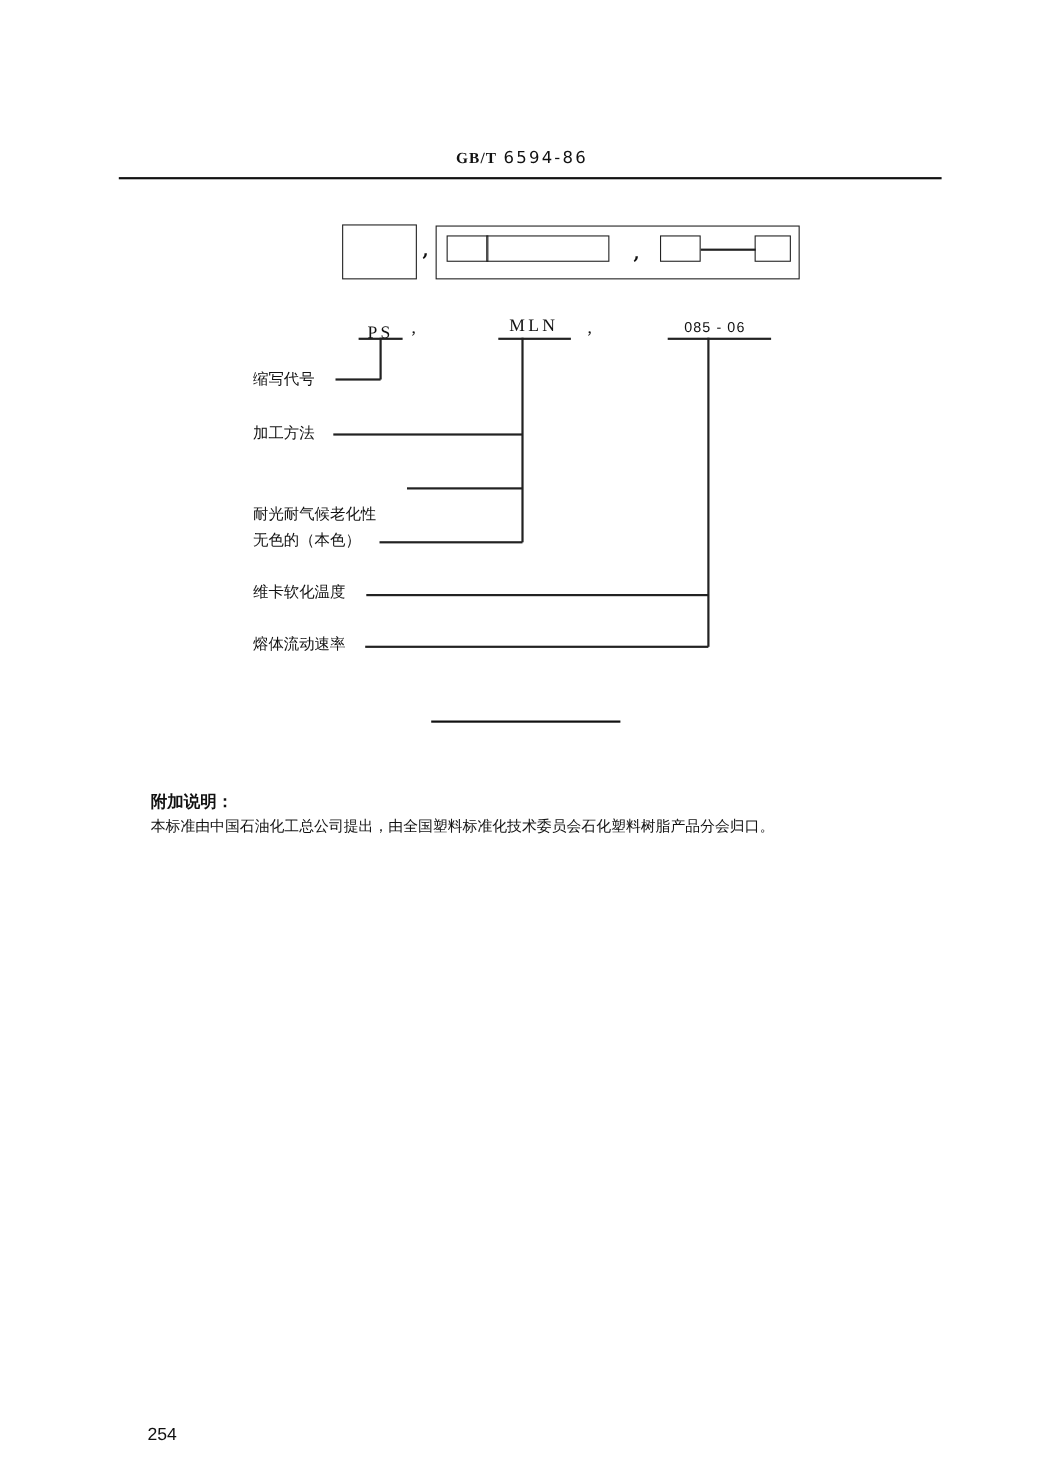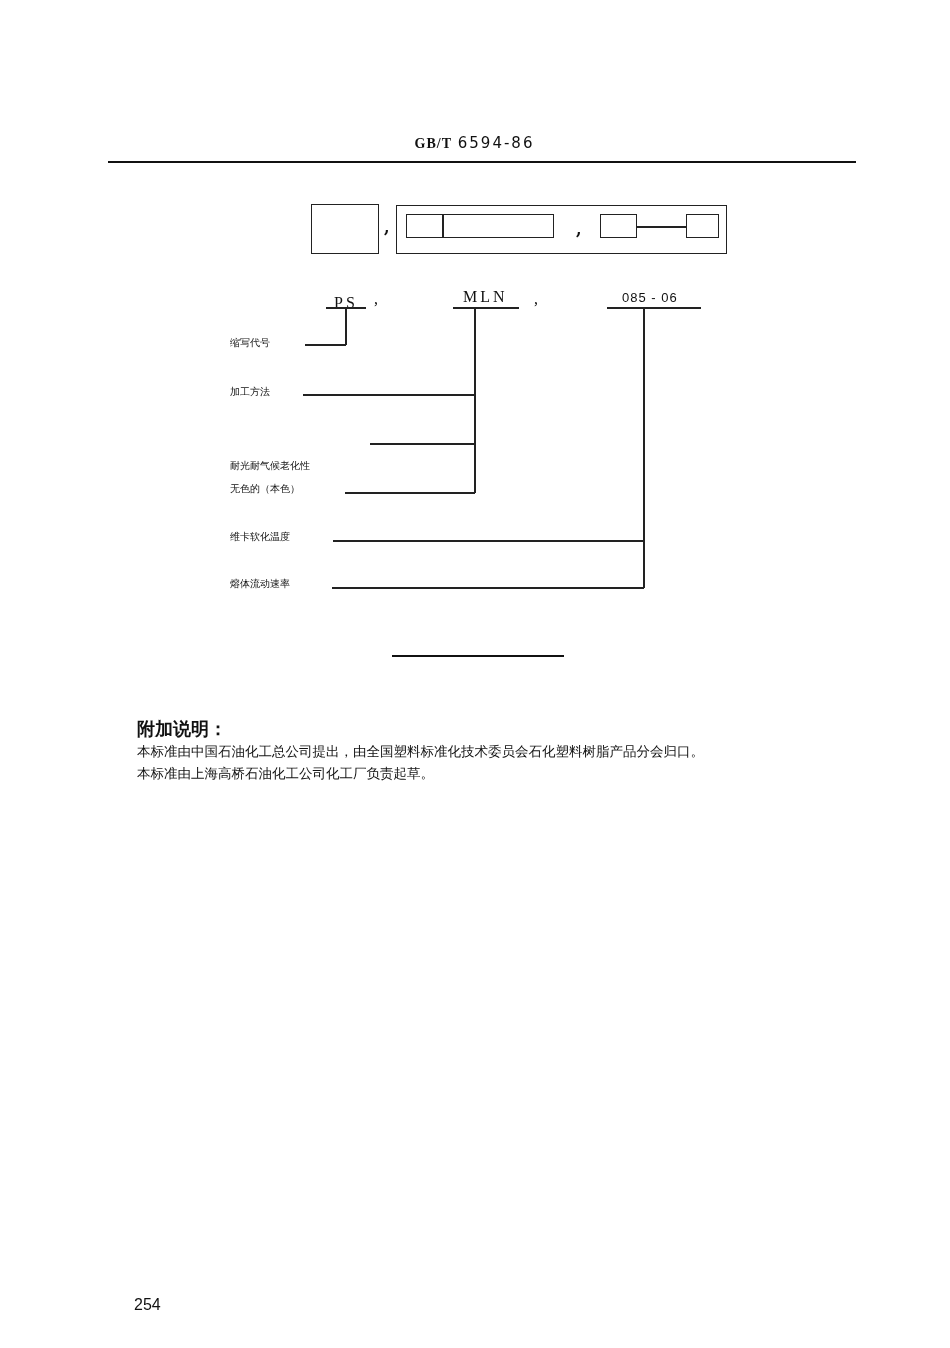--- a/index.html
+++ b/index.html
@@ -21,28 +21,28 @@
     .dot { position: absolute; font-size: 16px; font-weight: bold; }
     .hline { position: absolute; height: 1.5px; background: #222; }
     .vline { position: absolute; width: 1.5px; background: #222; }
 
     .code {
       position: absolute; font-family: "Liberation Serif", serif; font-size: 16px;
       letter-spacing: 3px;
     }
     .code-small { font-family: "Liberation Sans", sans-serif; font-size: 13px; letter-spacing: 1px; }
     .label {
-      position: absolute; font-size: 10px; white-space: nowrap;
+      position: absolute; font-size: 14px; white-space: nowrap;
       font-family: "DejaVu Serif", serif;
       text-align: right;
     }
     .end-rule { left: 392px; top: 655px; width: 172px; height: 2px; background: #111; }
 
     .notes { left: 137px; top: 718px; font-size: 13.5px; line-height: 22px; }
-    .notes .heading { font-weight: bold; font-family: "DejaVu Sans", sans-serif; font-size: 18px; }
+    .notes .heading { font-weight: bold; font-family: "DejaVu Sans", sans-serif; font-size: 15px; }
     .page-num { left: 134px; top: 1266px; font-size: 16px; font-family: Liberation Sans, sans-serif; margin-top: 30px; }
   </style>
 </head>
 <body>
 
 <div class="abs header-title">
   <span class="gb">GB/T</span>
   <span class="num">6594-86</span>
 </div>
 <div class="abs header-rule"></div>
@@ -89,16 +89,15 @@
   <div class="label" style="left:230px; top:482px;">无色的（本色）</div>
   <div class="label" style="left:230px; top:530px;">维卡软化温度</div>
   <div class="label" style="left:230px; top:577px;">熔体流动速率</div>
 </div>
 
 <div class="abs end-rule"></div>
 
 <div class="abs notes">
   <div class="heading">附加说明：</div>
   <div>本标准由中国石油化工总公司提出，由全国塑料标准化技术委员会石化塑料树脂产品分会归口。</div>
-  <div>本标准由上海高桥石油化工公司化工厂负责起草。</div>
 </div>
 
 <div class="abs page-num">254</div>
 
 </body></html>

